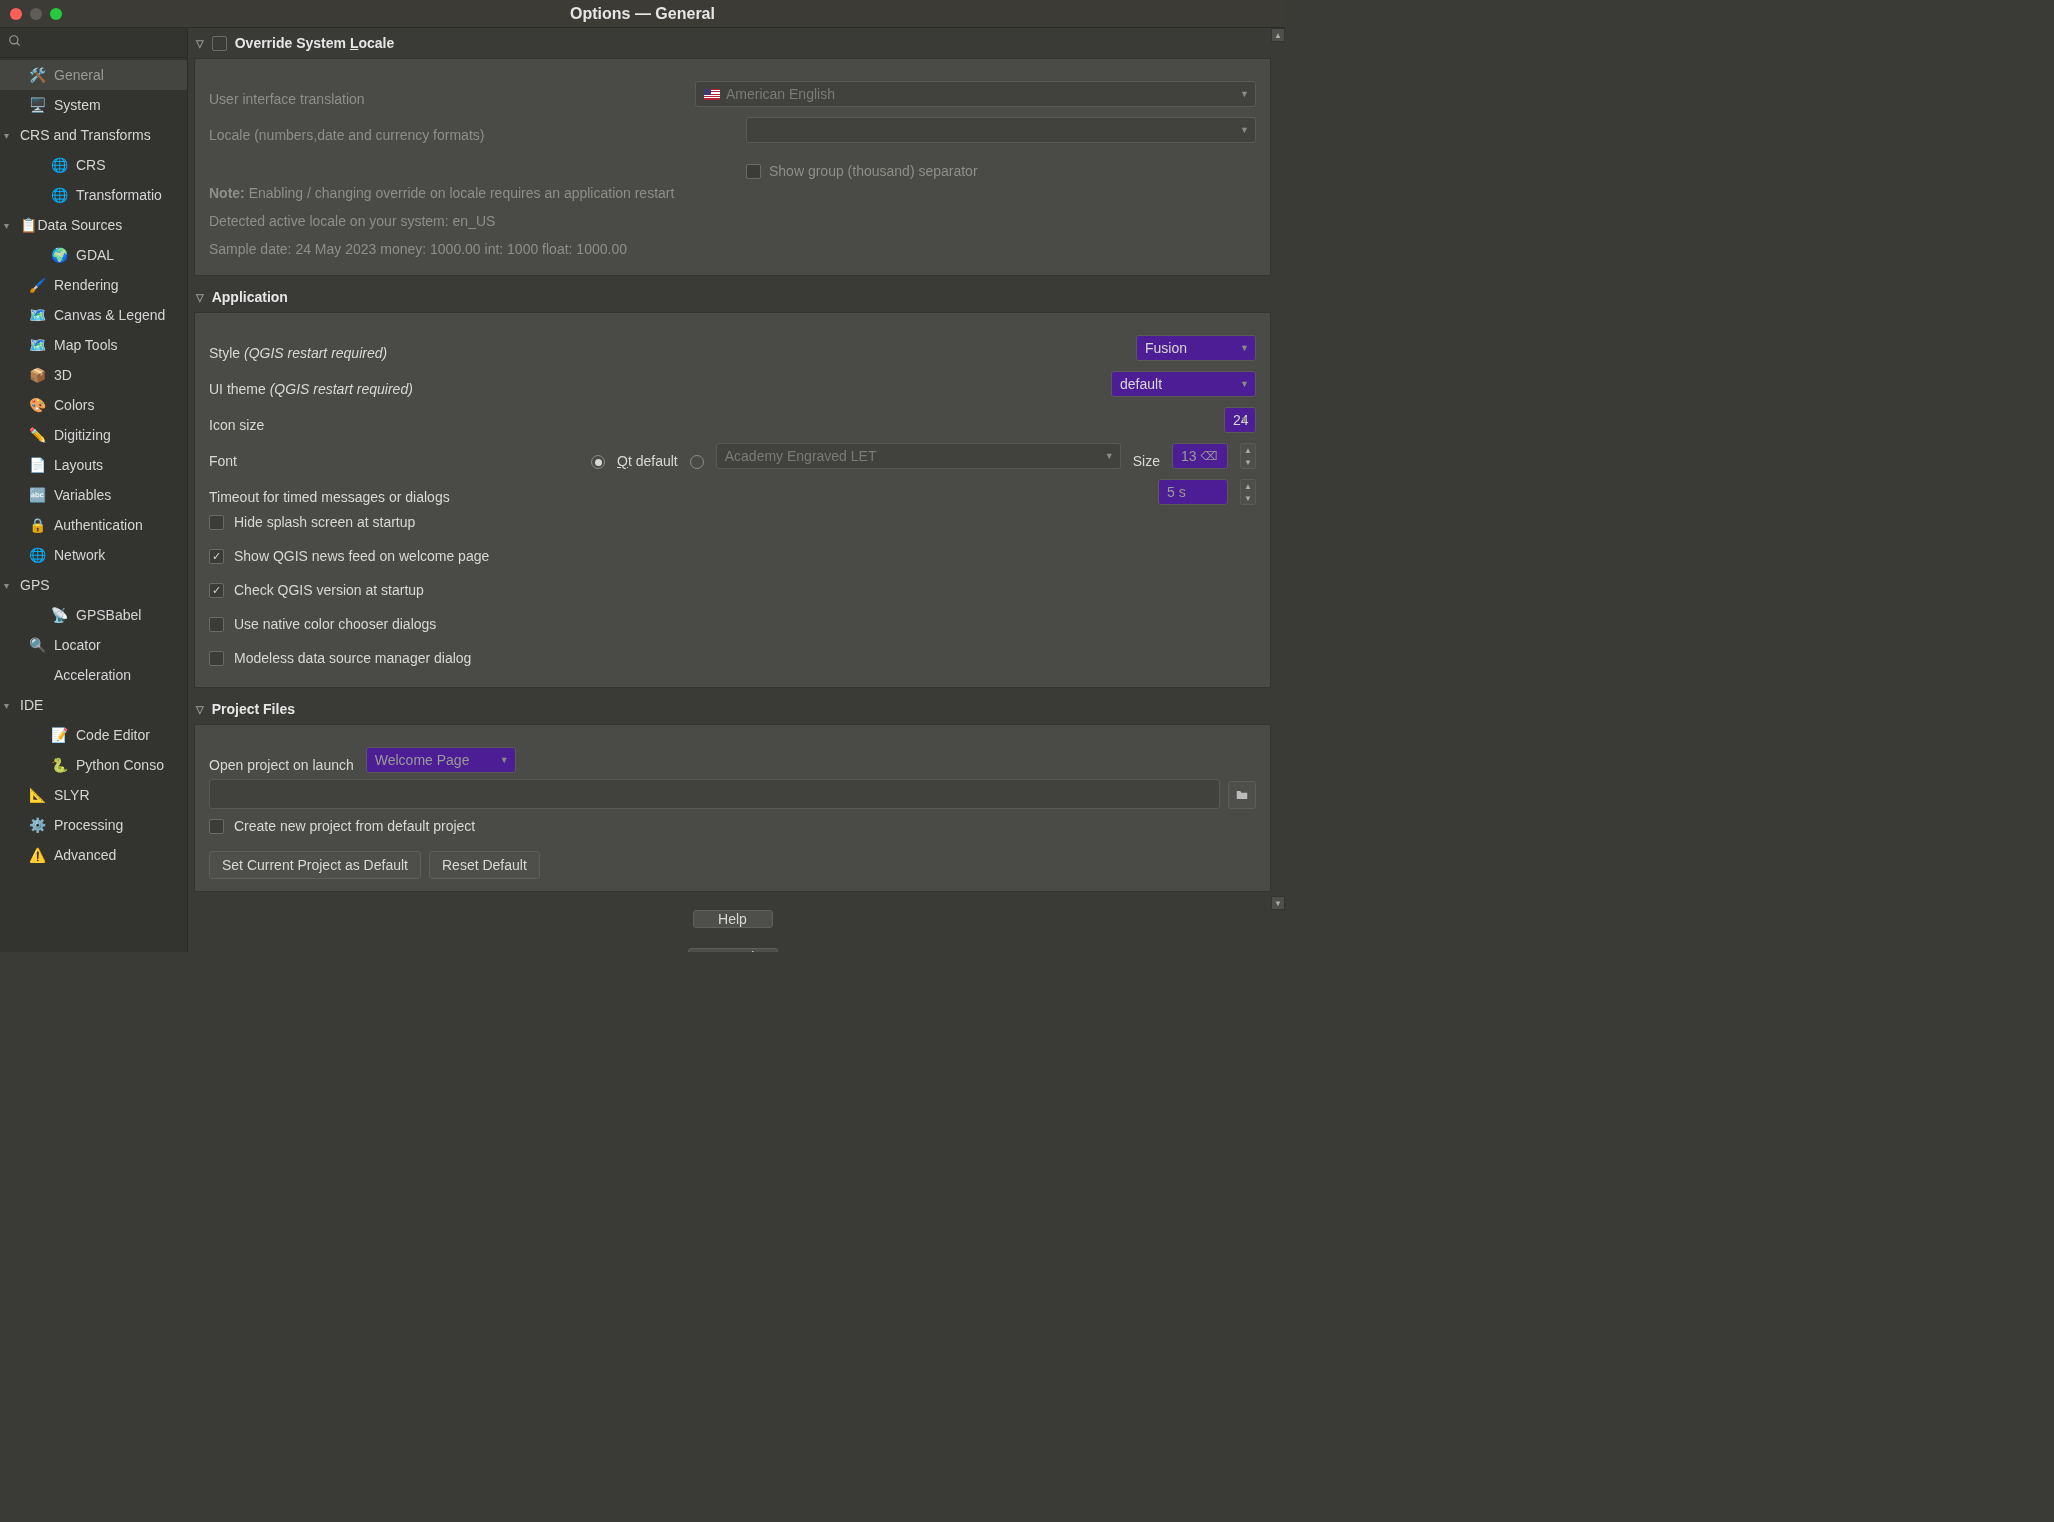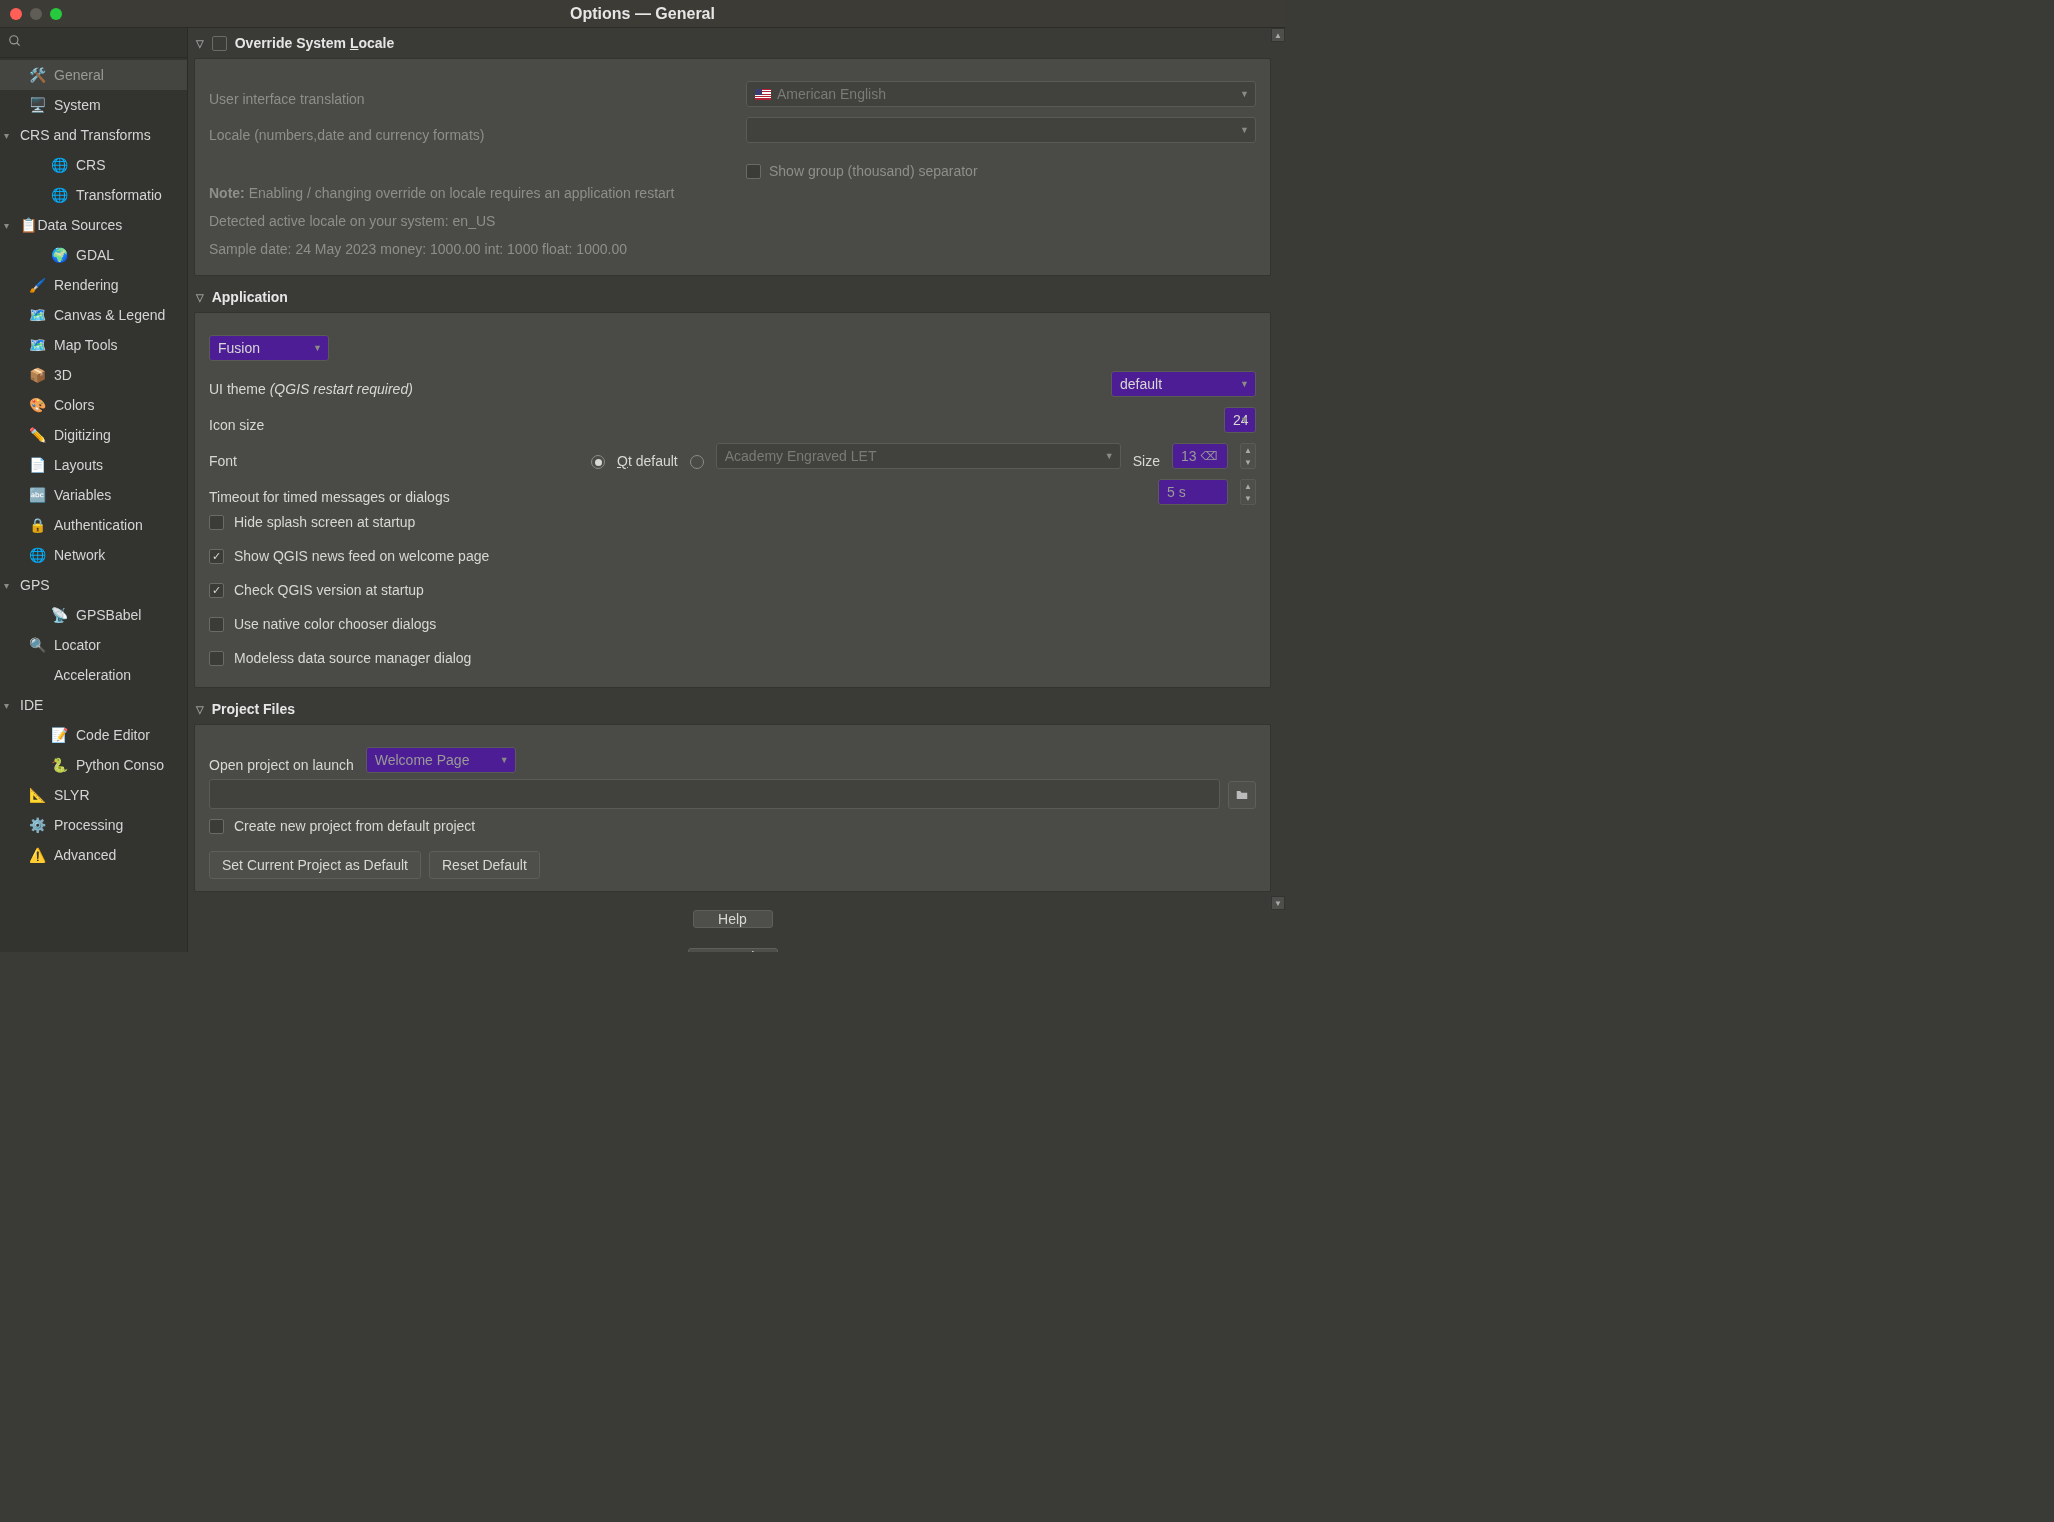--- a/index.html
+++ b/index.html
@@ -354,21 +354,21 @@
     <div class="content-scroll">
 
       <div class="section-head">
         <span class="disclosure">▽</span>
         <span class="checkbox"></span>
         <span><span>Override System </span><span class="underline-letter">L</span><span>ocale</span></span>
       </div>
       <div class="section-body">
         <div class="row">
           <div class="row-label dimmed" style="flex:1">User interface translation</div>
-          <div class="select disabled" style="width:510px">
+          <div class="select disabled" style="width:561px">
             <span class="flag"></span>
             <span>American English</span>
             <span class="caret">▼</span>
           </div>
         </div>
         <div class="row">
           <div class="row-label dimmed" style="flex:1">Locale (numbers,date and currency formats)</div>
           <div class="select disabled" style="width:510px">
             <span class="caret">▼</span>
           </div>
@@ -384,20 +384,21 @@
         <div class="note">Detected active locale on your system: en_US</div>
         <div class="note">Sample date: 24 May 2023 money: 1000.00 int: 1000 float: 1000.00</div>
       </div>
 
       <div class="section-head">
         <span class="disclosure">▽</span>
         <span>Application</span>
       </div>
       <div class="section-body">
         <div class="row">
+          <div class="row-label enabled" style="flex:1"><span>Style </span><span class="italic">(QGIS restart required)</span></div>
           <div class="select enabled" style="width:120px">
               <span>Fusion</span>
               <span class="caret">▼</span>
             </div>
         </div>
         <div class="row">
           <div class="row-label enabled" style="flex:1"><span>UI theme </span><span class="italic">(QGIS restart required)</span></div>
           <div class="select enabled" style="width:145px">
               <span>default</span>
               <span class="caret">▼</span>

